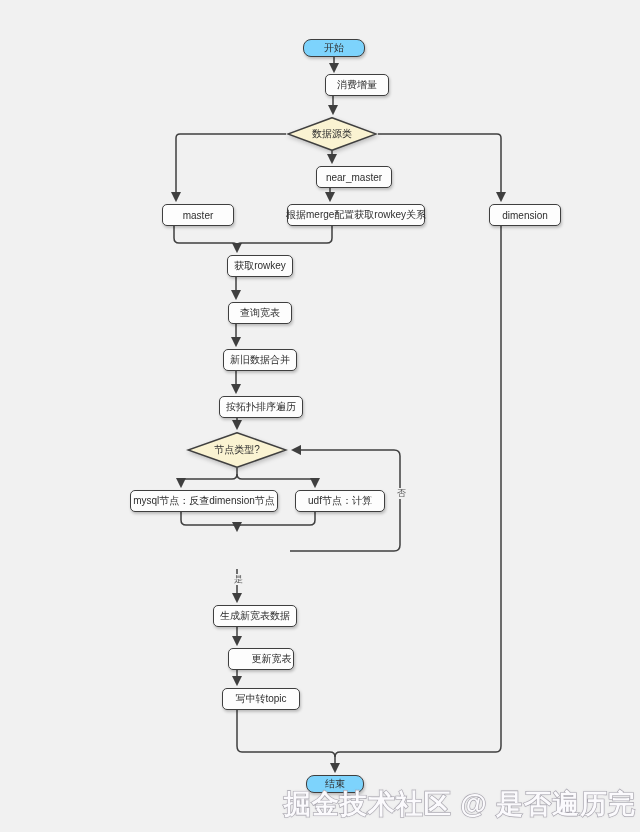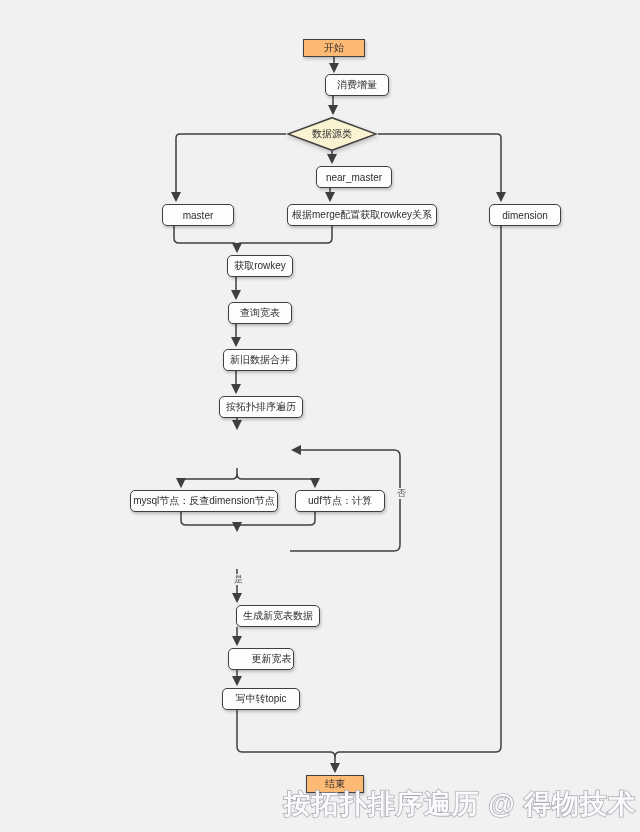--- a/index.html
+++ b/index.html
@@ -16,21 +16,21 @@
     display:flex;align-items:center;justify-content:center;
     font-size:10px;color:#2e2e2e;white-space:nowrap;
     box-sizing:border-box;text-align:center;
   }
   .process{
     background:#fdfdfd;border:1.5px solid #3f3f3f;border-radius:5px;
     box-shadow:1px 2px 3px rgba(0,0,0,.22);
     margin-left:24px;
   }
   .terminal{
-    background:#fdba74;border:1.5px solid #3f3f3f;border-radius:0;
+    background:#7dd3fc;border:1.5px solid #3f3f3f;border-radius:8px;
     box-shadow:1px 2px 3px rgba(0,0,0,.22);
   }
   .decision{background:transparent;border:none;}
   .decision svg{position:absolute;left:0;top:0;width:100%;height:100%;
     filter:drop-shadow(1px 2px 2px rgba(0,0,0,.22));}
   .decision .dlabel{position:relative;z-index:1;}
   .edge-label{
     position:absolute;z-index:3;background:#f1f1f1;color:#5a5a5a;
     font-size:9px;line-height:1;padding:1px 2px;
   }
@@ -89,45 +89,51 @@
     <svg viewBox="0 0 100 100" preserveAspectRatio="none">
       <polygon points="50,2 98,50 50,98 2,50" fill="#faf3d2" stroke="#3f3f3f" stroke-width="1.5" vector-effect="non-scaling-stroke"></polygon>
     </svg>
     <span class="dlabel">数据源类</span>
   </div>
 
   <div class="node process" style="left:292px;top:166px;width:76px;height:22px;">near_master</div>
 
   <div class="node process" style="left:138px;top:204px;width:72px;height:22px;">master</div>
 
-  <div class="node process" style="left:263px;top:204px;width:150px;height:22px;">根据merge配置获取rowkey关系</div>
+  <div class="node process" style="left:263px;top:204px;width:138px;height:22px;">根据merge配置获取rowkey关系</div>
 
   <div class="node process" style="left:465px;top:204px;width:72px;height:22px;">dimension</div>
 
   <div class="node process" style="left:203px;top:255px;width:66px;height:22px;text-align:right;">获取rowkey</div>
 
   <div class="node process" style="left:204px;top:302px;width:64px;height:22px;">查询宽表</div>
 
   <div class="node process" style="left:199px;top:349px;width:74px;height:22px;">新旧数据合并</div>
 
   <div class="node process" style="left:195px;top:396px;width:84px;height:22px;">按拓扑排序遍历</div>
 
+  <div class="node decision" style="left:186px;top:432px;width:102px;height:36px;">
+    <svg viewBox="0 0 100 100" preserveAspectRatio="none">
+      <polygon points="50,2 98,50 50,98 2,50" fill="#faf3d2" stroke="#3f3f3f" stroke-width="1.5" vector-effect="non-scaling-stroke"></polygon>
+    </svg>
+    <span class="dlabel">节点类型?</span>
+  </div>
 
   <div class="node process" style="left:106px;top:490px;width:148px;height:22px;">mysql节点：反查dimension节点</div>
 
   <div class="node process" style="left:271px;top:490px;width:90px;height:22px;">udf节点：计算</div>
 
 
   <div class="edge-label" style="left:232px;top:574px;">是</div>
 
   <div class="edge-label" style="left:395px;top:488px;">否</div>
 
-  <div class="node process" style="left:212px;top:605px;width:84px;height:22px;">生成新宽表数据</div>
+  <div class="node process" style="left:189px;top:605px;width:84px;height:22px;">生成新宽表数据</div>
 
   <div class="node process" style="left:204px;top:648px;width:66px;height:22px;padding-left:21px;">更新宽表</div>
 
   <div class="node process" style="left:198px;top:688px;width:78px;height:22px;">写中转topic</div>
 
   <div class="node terminal" style="left:306px;top:775px;width:58px;height:18px;">结束</div>
 
-  <div id="watermark">按拓扑排序遍历 @ 得物技术</div>
+  <div id="watermark">掘金技术社区 @ 是否遍历完</div>
 
 </div>
 
 </body></html>

